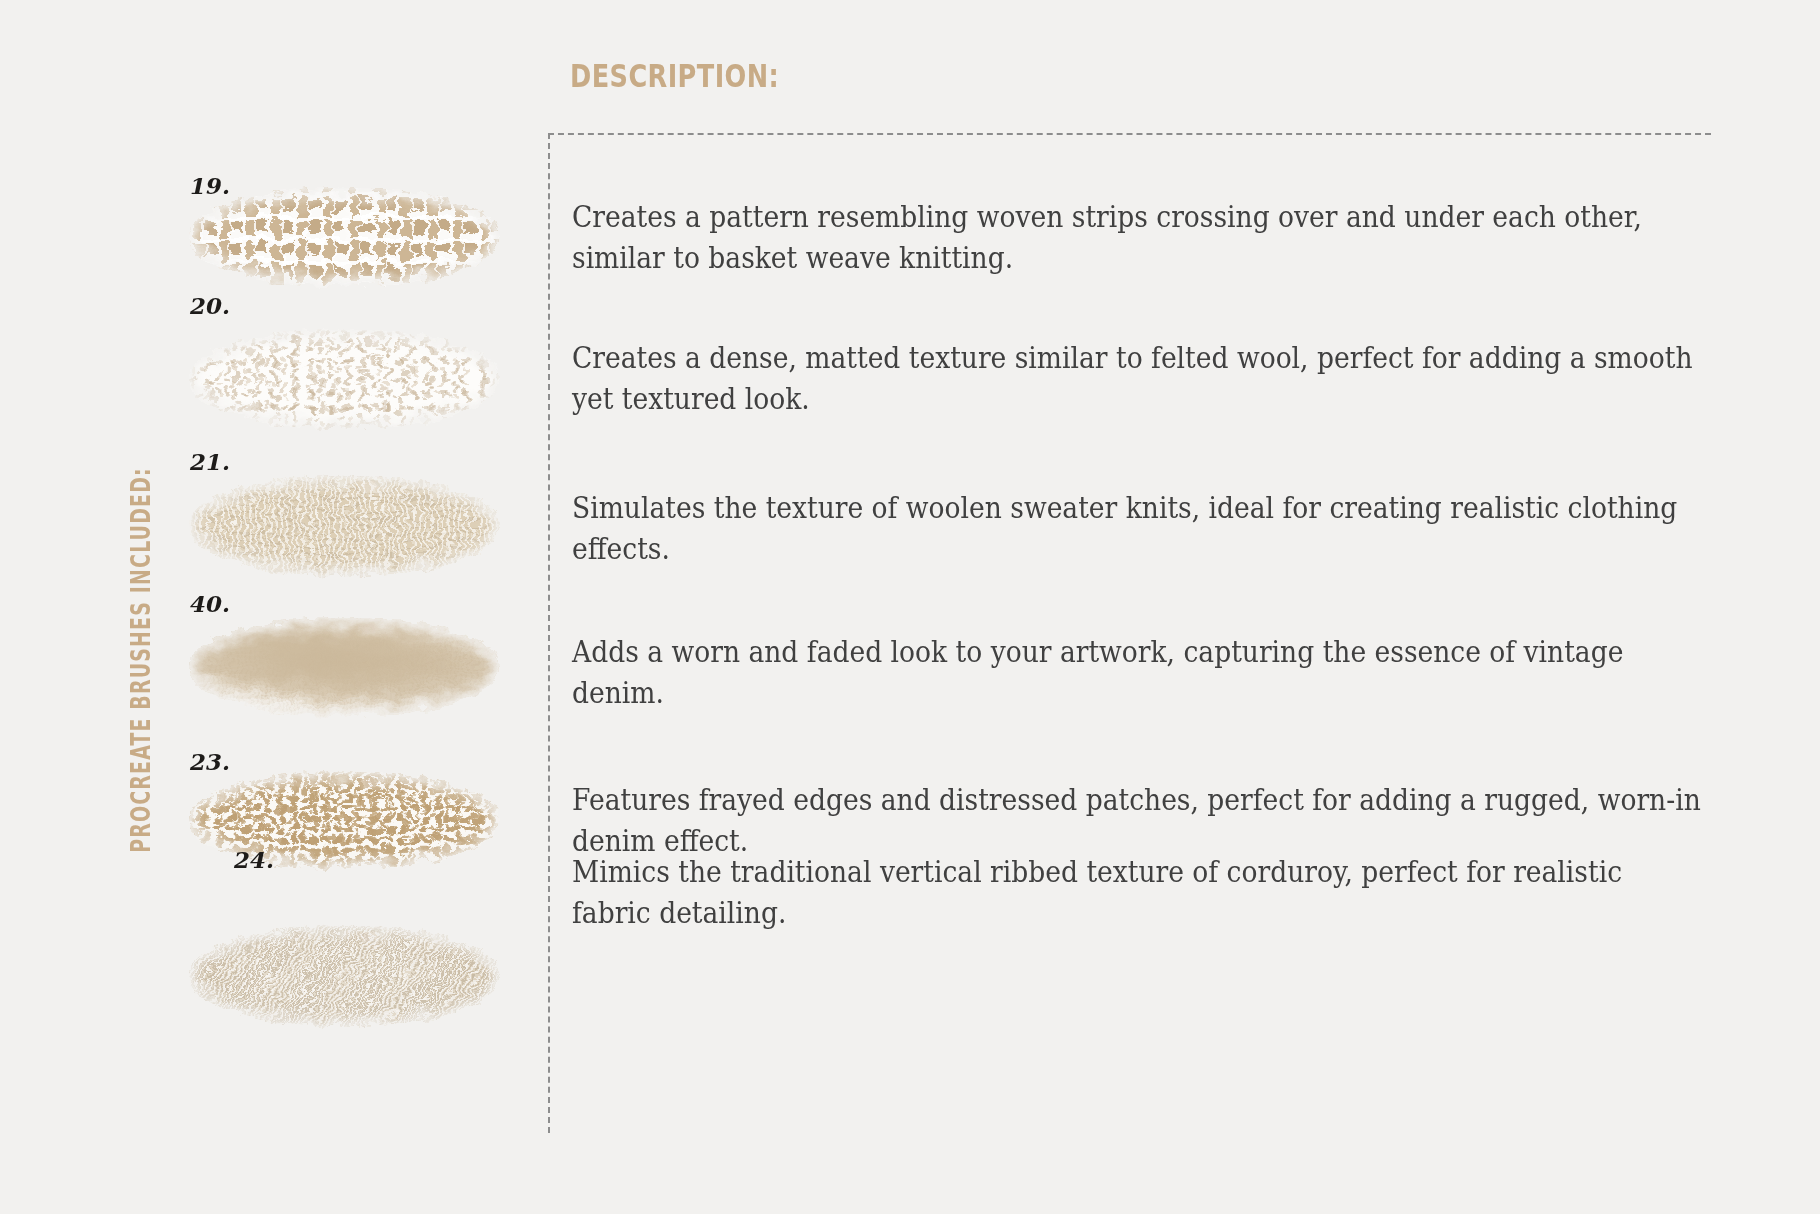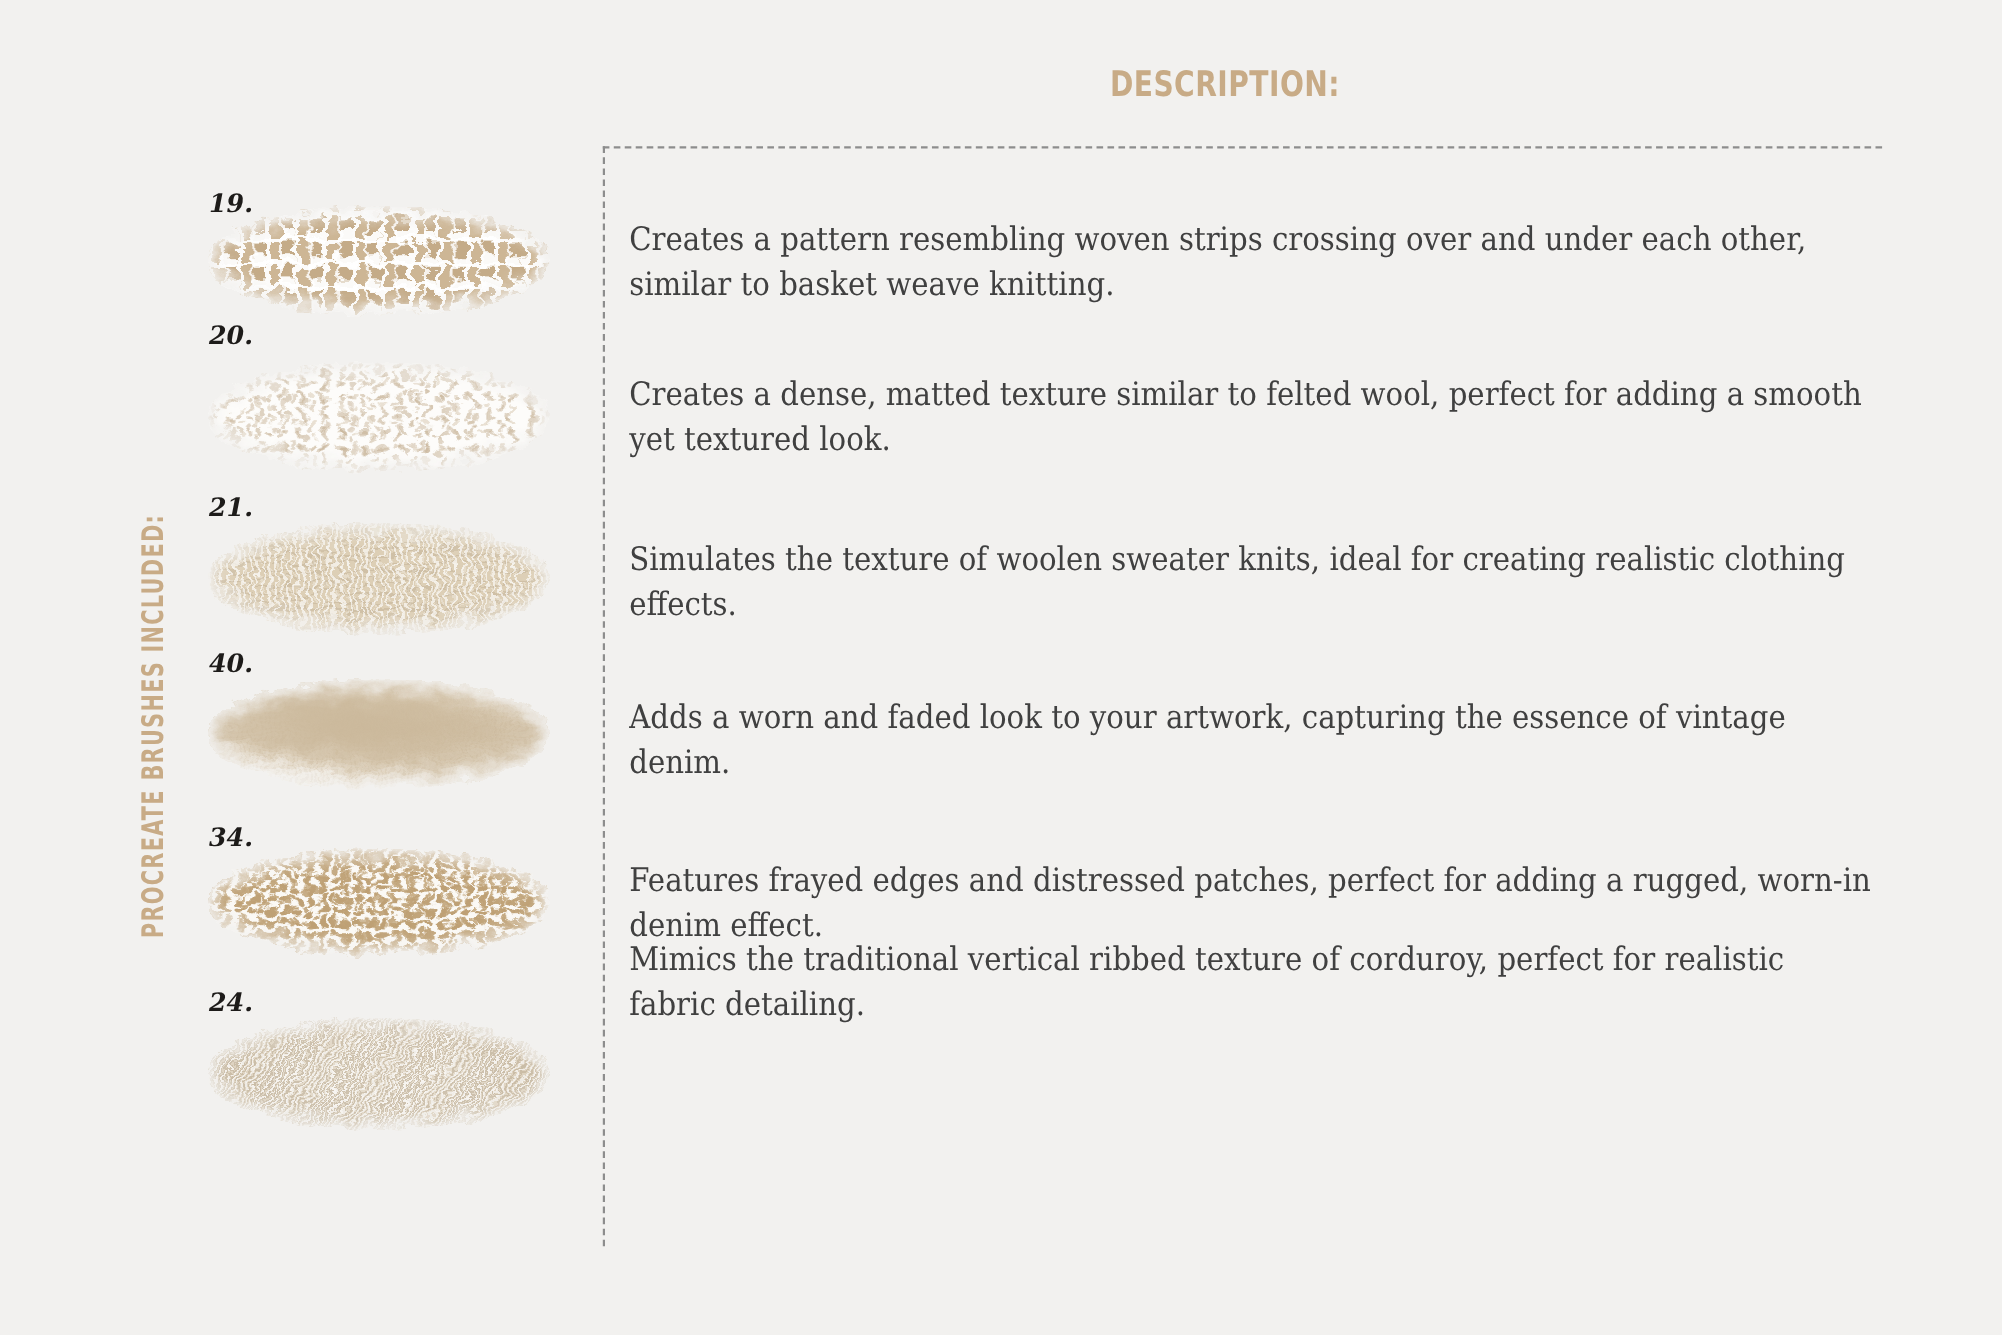--- a/index.html
+++ b/index.html
@@ -48,21 +48,20 @@
     transform: scaleX(0.78);
     transform-origin: center center;
   }
 
   
   .desc-header {
     position: absolute;
     left: 570px;
     top: 60px;
     width: 1140px;
-    text-align: center;
   }
   .desc-header-title {
     font-family: "DejaVu Sans", sans-serif;
     font-weight: 700;
     font-size: 32px;
     letter-spacing: 0.5px;
     color: #c8ab86;
     margin: 0 0 6px 0;
     line-height: 1.05;
   }
@@ -331,31 +330,31 @@
     <div class="num" style="top:590px;">40.</div>
     <div class="swatch-wrap" style="top:618px;height:98px;">
       <div class="swatch sw-faded"></div>
     </div>
     <div class="desc" style="top:632px;">
         <span class="inner">Adds a worn and faded look to your artwork, capturing the essence of vintage denim.</span>
       </div>
   </div>
 
   <div class="row" style="top:0;">
-    <div class="num" style="top:748px;">34.</div>
+    <div class="num" style="top:748px;">23.</div>
     <div class="swatch-wrap" style="top:772px;height:96px;">
       <div class="swatch sw-distressed"></div>
     </div>
     <div class="desc" style="top:780px;">
         <span class="inner">Features frayed edges and distressed patches, perfect for adding a rugged, worn-in denim effect.</span>
       </div>
   </div>
 
   <div class="row" style="top:0;">
-    <div class="num" style="top:898px;">24.</div>
+    <div class="num" style="top:846px;margin-left:44px;">24.</div>
     <div class="swatch-wrap" style="top:926px;height:100px;">
       <div class="swatch sw-corduroy"></div>
     </div>
     <div class="desc" style="top:852px;">
         <span class="inner">Mimics the traditional vertical ribbed texture of corduroy, perfect for realistic fabric detailing.</span>
       </div>
   </div>
 
 </div>
 

